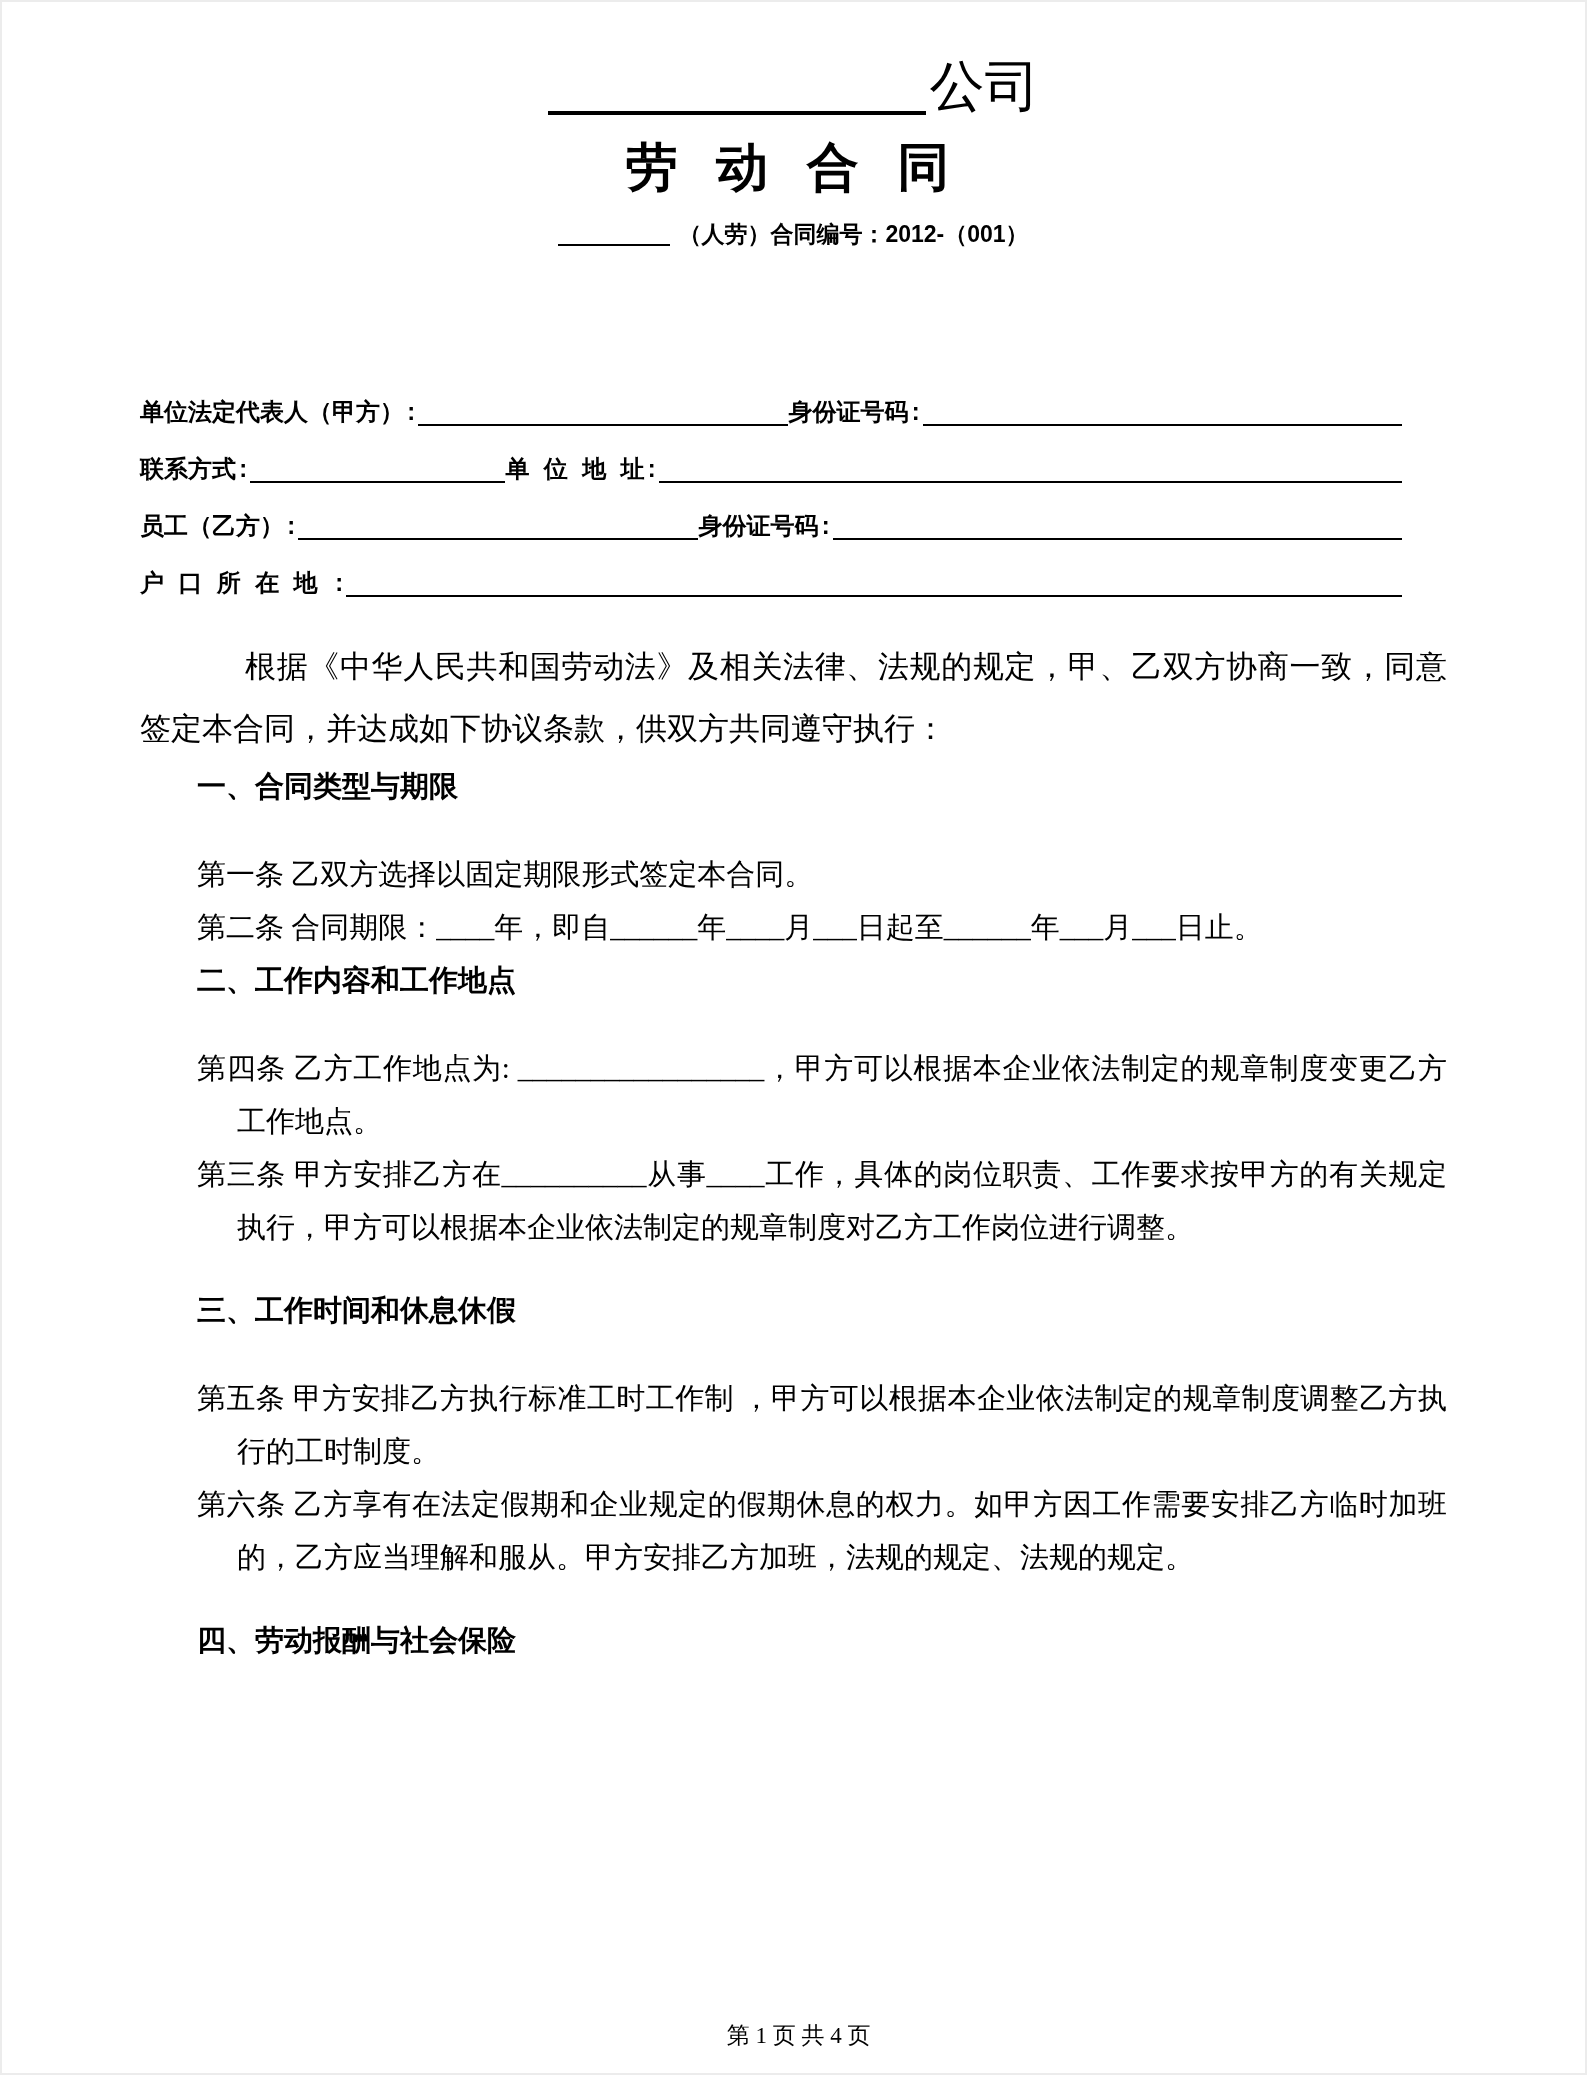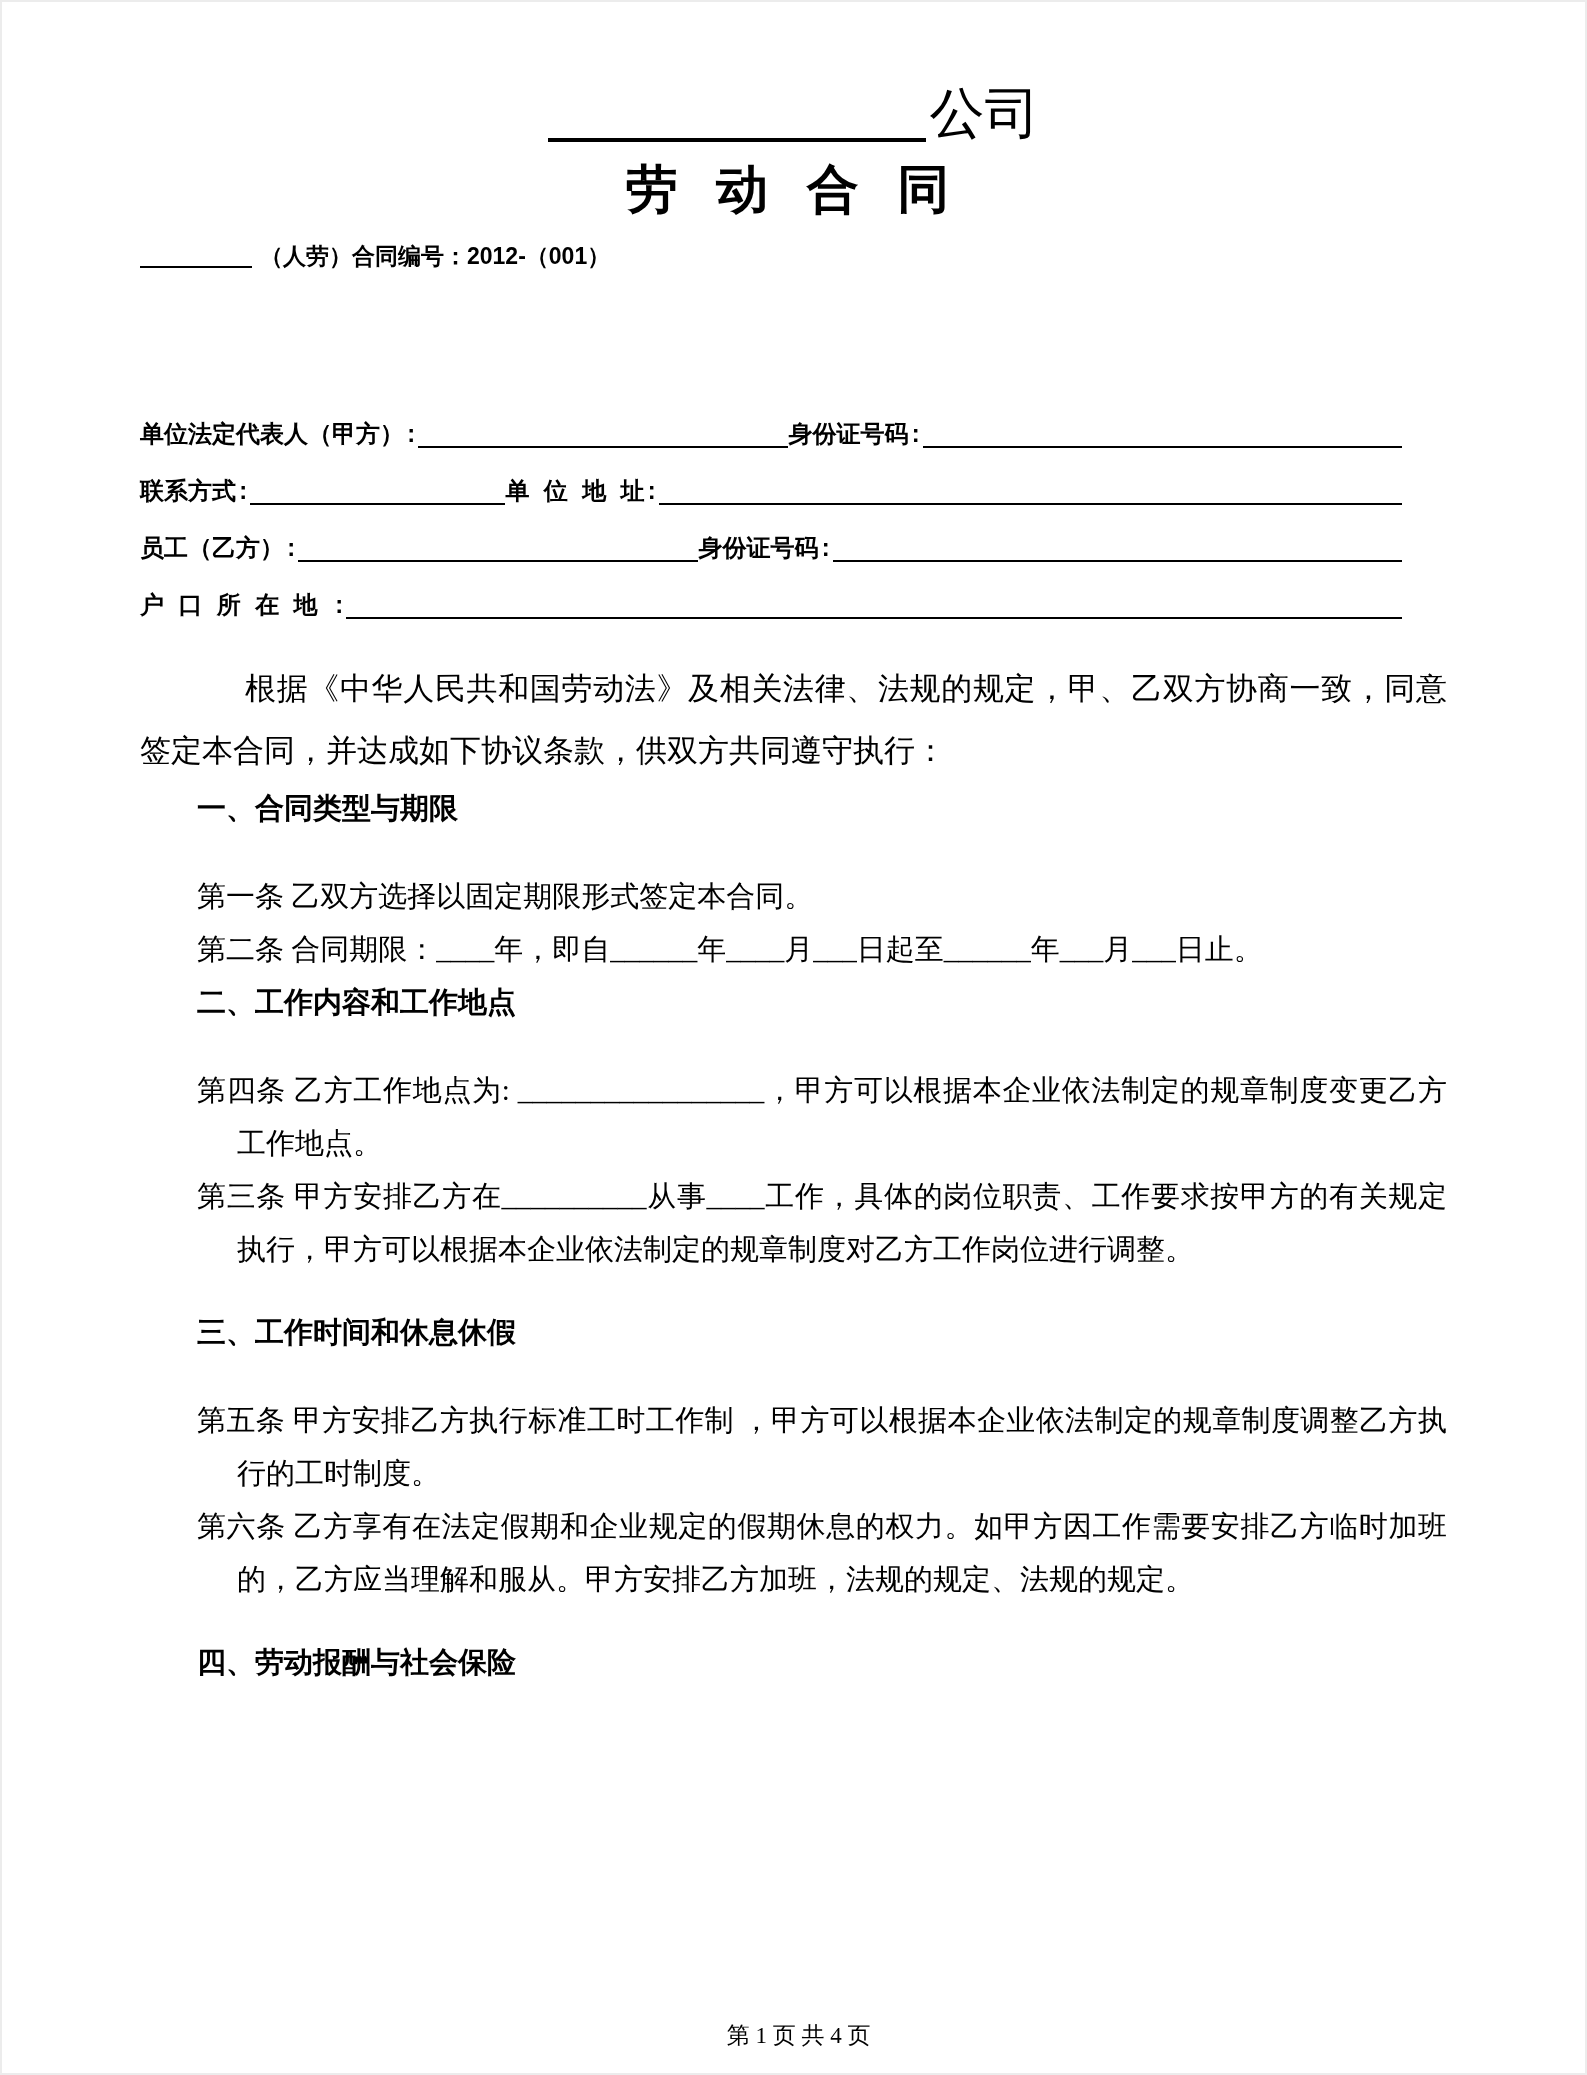--- a/index.html
+++ b/index.html
@@ -12,25 +12,25 @@
     border: 2px solid #ececec;
     box-sizing: border-box;
     overflow: hidden;
     font-family: "Liberation Serif", "DejaVu Serif", serif;
     color: #000;
   }
   .content { margin: 0 138px; }
 
   
   .company-line {
-    padding-top: 80px;
+    padding-top: 58px;
     text-align: center;
     font-size: 55px;
     line-height: 62px;
-    font-family: Liberation Sans, sans-serif;
+    font-family: Liberation Mono, monospace;
     white-space: nowrap;
   }
   .company-blank {
     display: inline-block;
     width: 378px;
     height: 0.85em;
     border-bottom: 4px solid #000;
     vertical-align: -10px;
     margin-right: 4px;
   }
@@ -38,20 +38,21 @@
     margin-top: 16px;
     text-align: center;
     font-size: 52px;
     line-height: 58px;
     font-weight: bold;
     letter-spacing: 12px;
     font-family: "Liberation Sans", "DejaVu Sans", sans-serif;
   }
   .contract-line {
     margin-top: 22px;
+    text-align: center;
     font-size: 23px;
     line-height: 32px;
     font-weight: bold;
     font-family: "Liberation Sans", "DejaVu Sans", sans-serif;
     white-space: nowrap;
   }
   .contract-blank {
     display: inline-block;
     width: 112px;
     border-bottom: 2px solid #000;

